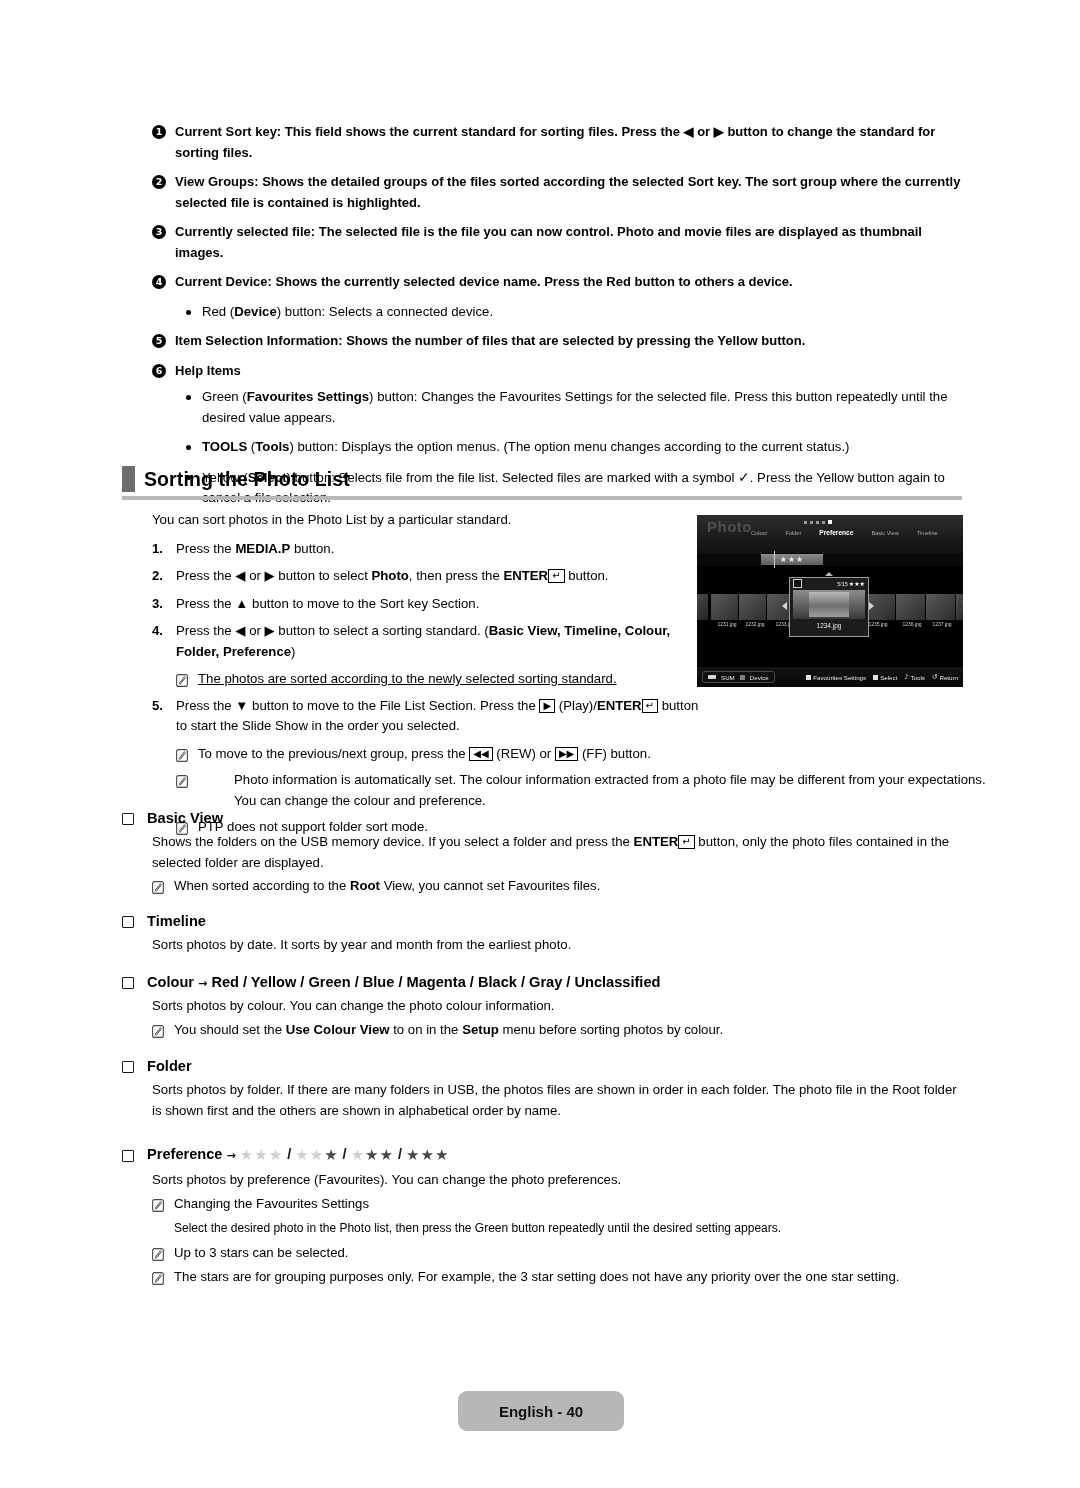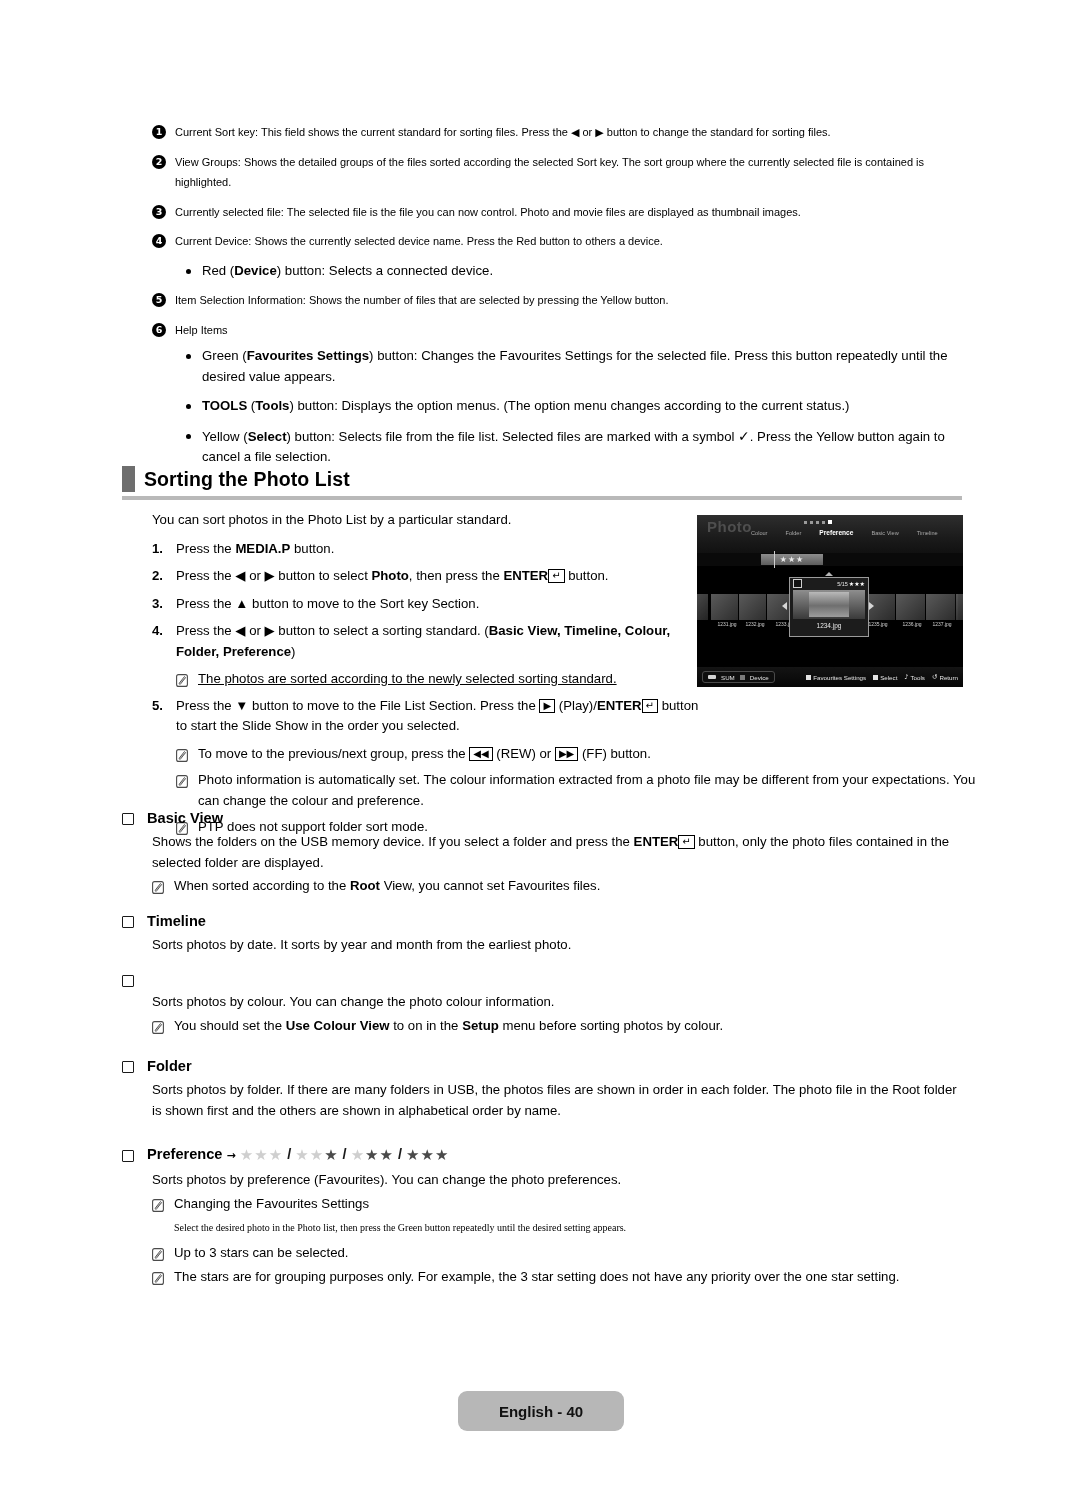--- a/index.html
+++ b/index.html
@@ -39,21 +39,21 @@
     background: #000;
     color: #fff;
     font-size: 9.5px;
     line-height: 14px;
     text-align: center;
     font-weight: bold;
     margin-top: 3px;
     margin-right: 9px;
     font-family: "DejaVu Sans", sans-serif;
   }
-  .numbody { flex: 1 1 auto; font-size: 11px; line-height: 20.5px; }
+  .numbody { flex: 1 1 auto; font-size: 13px; line-height: 20.5px; font-weight: bold; }
 
   
   .bulrow {
     display: flex;
     align-items: flex-start;
     margin-bottom: 9px;
     margin-left: 34px;
   }
   .disc {
     flex: 0 0 auto;
@@ -140,21 +140,21 @@
     top: 1px;
   }
   .subtitle { font-size: 14.6px; font-weight: bold; }
   .subbody {
     margin-left: 30px;
     font-size: 13.2px;
     line-height: 20.5px;
   }
   .subnotes { margin-left: 30px; margin-top: 3px; }
   .subnotes .noterow { margin-bottom: 4px; }
-  .indentline { margin-left: 22px; font-size: 10px; line-height: 20.5px; font-family: Liberation Serif, serif; }
+  .indentline { margin-left: 22px; font-size: 12px; line-height: 20.5px; }
 
   
   .keybox {
     display: inline-block;
     border: 1.3px solid #000;
     padding: 0 3px;
     font-size: 10px;
     line-height: 12px;
     vertical-align: 1px;
     font-family: "DejaVu Sans", sans-serif;
@@ -412,21 +412,21 @@
       <span class="nicon">
         <svg width="12" height="13" viewBox="0 0 12 13">
             <rect x="0.6" y="0.6" width="10.8" height="11.8" rx="2" fill="none" stroke="#4a4a4a" stroke-width="1.1"></rect>
             <path d="M3 9.5 L8.4 2.6 L9.6 3.6 L4.2 10.4 Z" fill="none" stroke="#4a4a4a" stroke-width="0.9"></path>
             <path d="M4 8.6 L8.6 4.2" stroke="#4a4a4a" stroke-width="0.6"></path>
           </svg>
       </span>
       <span class="notebody"><span>To move to the previous/next group, press the </span><span class="keybox">◀◀</span><span> (REW) or </span><span class="keybox">▶▶</span><span> (FF) button.</span></span>
     </div>
 
-    <div class="noterow" style="margin-left:24px;width:810px;">
+    <div class="noterow" style="margin-left:24px;width:810px;gap:36px;">
       <span class="nicon">
         <svg width="12" height="13" viewBox="0 0 12 13">
             <rect x="0.6" y="0.6" width="10.8" height="11.8" rx="2" fill="none" stroke="#4a4a4a" stroke-width="1.1"></rect>
             <path d="M3 9.5 L8.4 2.6 L9.6 3.6 L4.2 10.4 Z" fill="none" stroke="#4a4a4a" stroke-width="0.9"></path>
             <path d="M4 8.6 L8.6 4.2" stroke="#4a4a4a" stroke-width="0.6"></path>
           </svg>
       </span>
       <span class="notebody">Photo information is automatically set. The colour information extracted from a photo file may be different from your expectations. You can change the colour and preference.</span>
     </div>
 
@@ -559,20 +559,21 @@
     <div class="subhead">
       <span class="cbox"></span>
       <span class="subtitle">Timeline</span>
     </div>
     <div class="subbody">Sorts photos by date. It sorts by year and month from the earliest photo.</div>
   </div>
 
   <div class="subsec" style="top:974px;">
     <div class="subhead">
       <span class="cbox"></span>
+      <span class="subtitle"><span>Colour</span> <span class="arrow">→</span> <span>Red / Yellow / Green / Blue / Magenta / Black / Gray / Unclassified</span></span>
     </div>
     <div class="subbody">Sorts photos by colour. You can change the photo colour information.</div>
     <div class="subnotes">
       <div class="noterow">
         <span class="nicon">
           <svg width="12" height="13" viewBox="0 0 12 13">
               <rect x="0.6" y="0.6" width="10.8" height="11.8" rx="2" fill="none" stroke="#4a4a4a" stroke-width="1.1"></rect>
               <path d="M3 9.5 L8.4 2.6 L9.6 3.6 L4.2 10.4 Z" fill="none" stroke="#4a4a4a" stroke-width="0.9"></path>
               <path d="M4 8.6 L8.6 4.2" stroke="#4a4a4a" stroke-width="0.6"></path>
             </svg>

